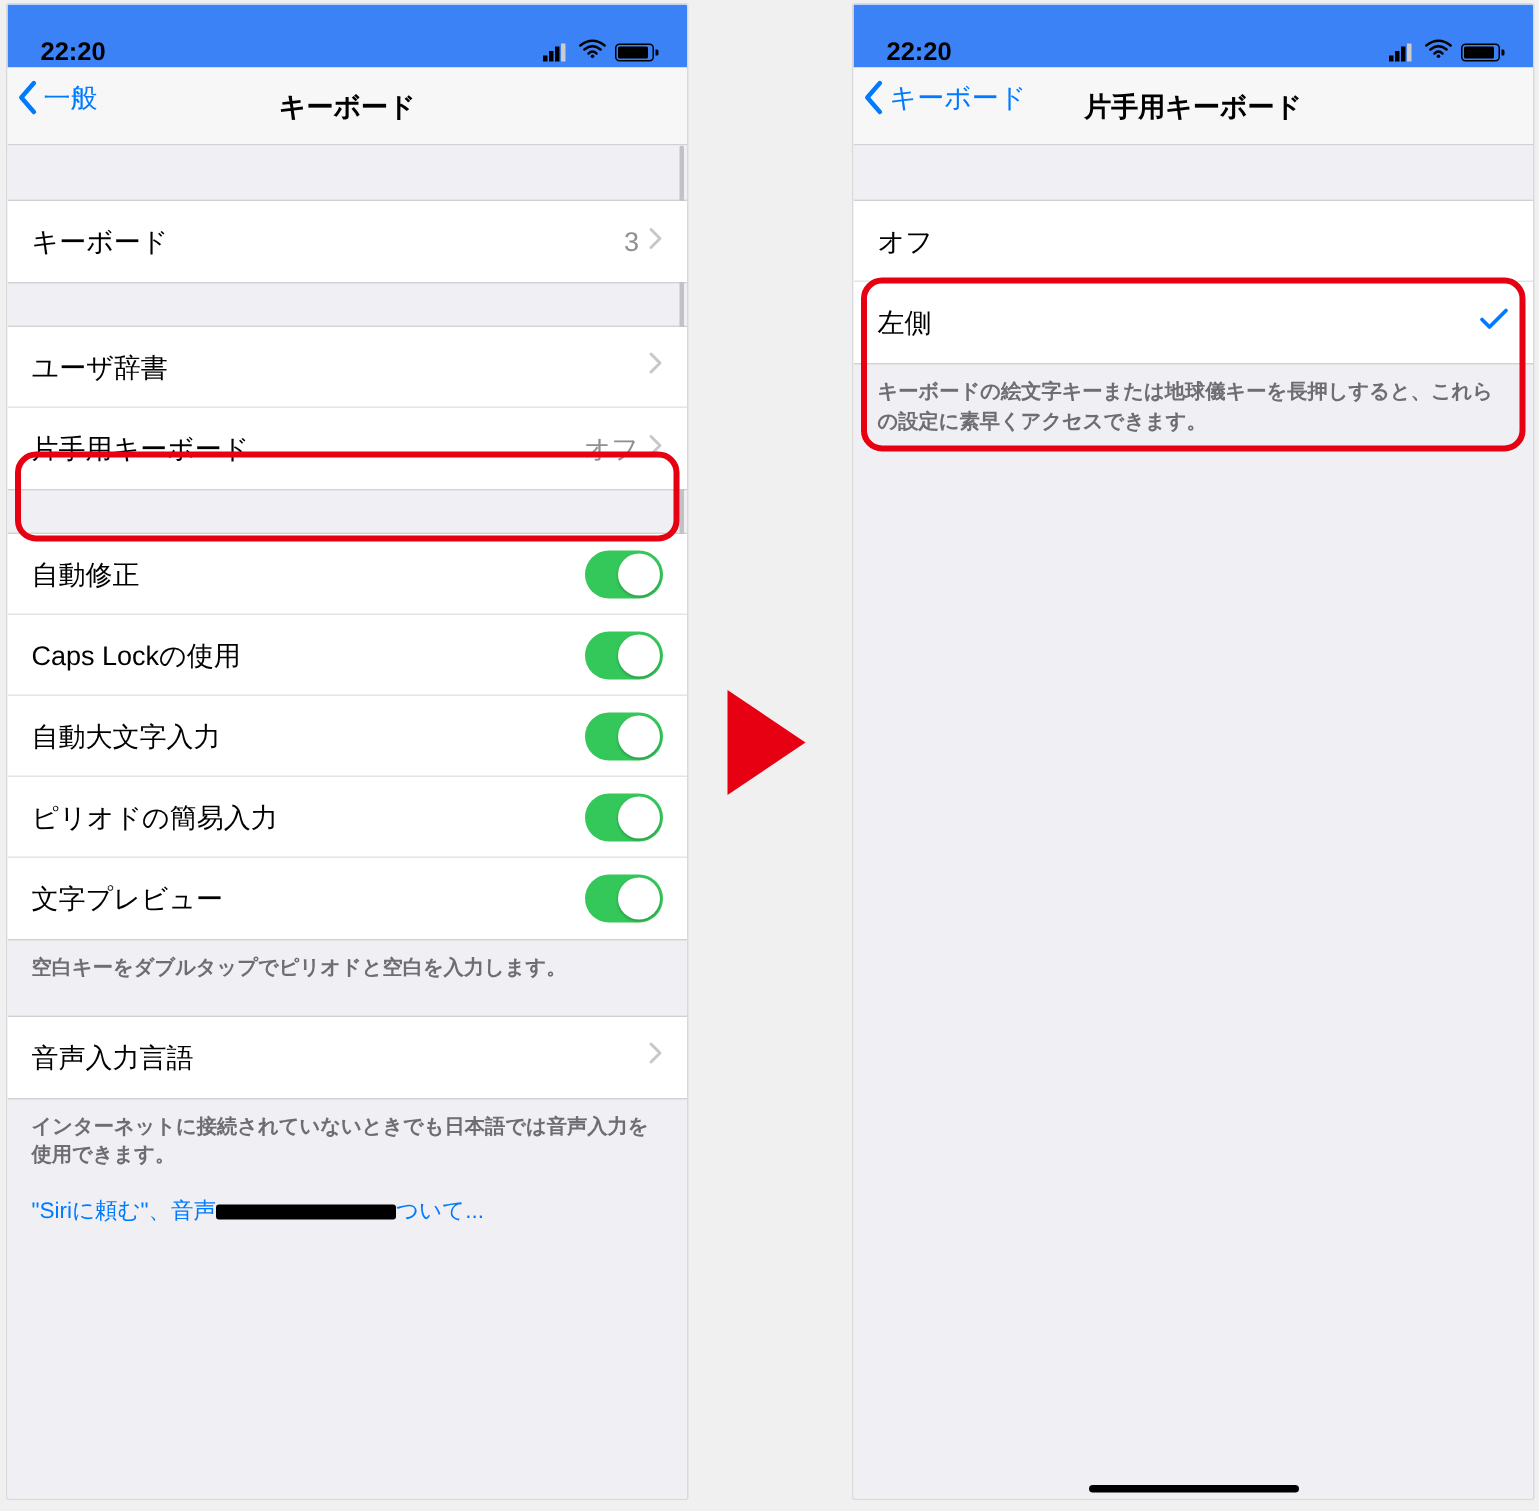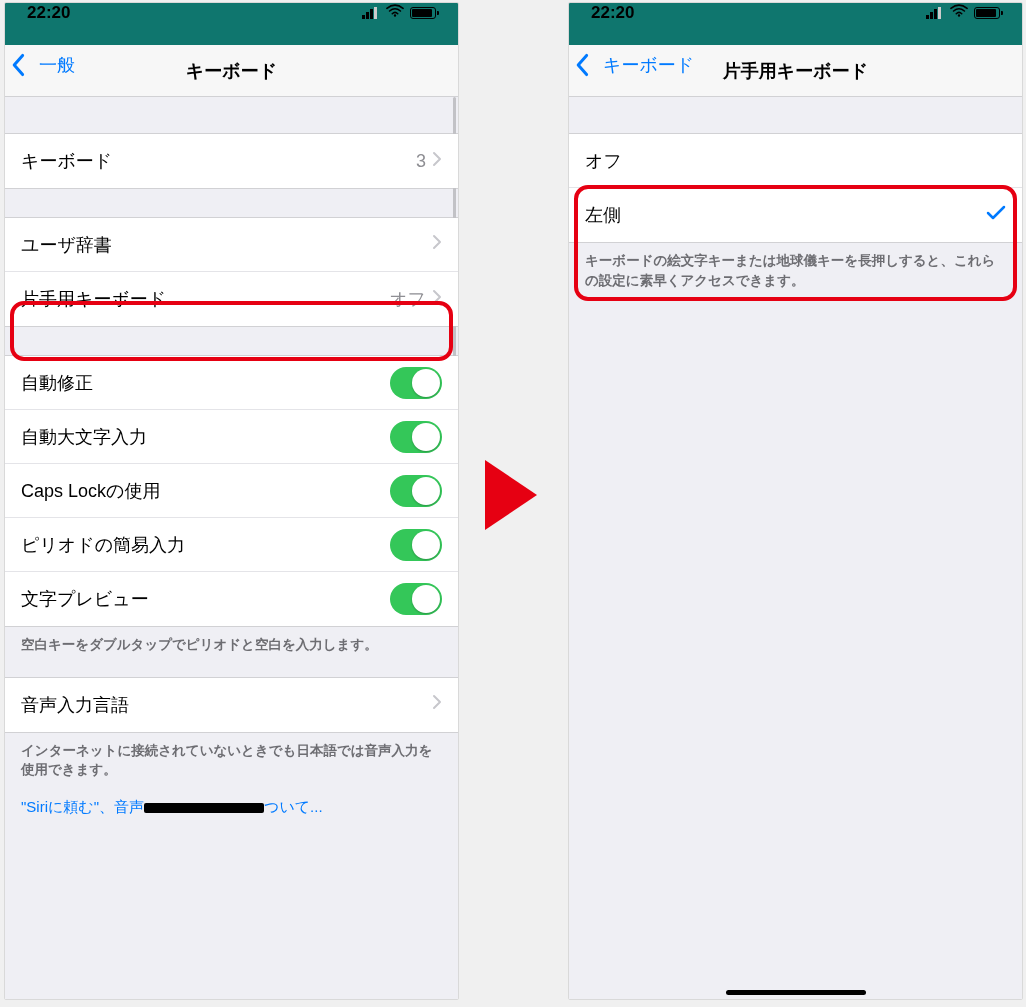--- a/index.html
+++ b/index.html
@@ -20,26 +20,26 @@
     border-radius: 2px;
     overflow: hidden;
   }
   .phone.left  { left: 4px;  top: 2px; }
   .phone.right { left: 568px; top: 2px; }
 
   
   .statusbar {
     height: 42px;
     display: flex;
-    align-items: flex-start;
+    align-items: flex-end;
     justify-content: space-between;
     padding: 0 22px;
     font-weight: 600;
     font-size: 17px;
-    background: #0f766e;
+    background: #3b82f6;
   }
   .statusbar .icons { display:flex; gap:6px; align-items:center; }
   .sig { width:18px; height:12px; display:flex; align-items:flex-end; gap:1px; }
   .sig span { width:3px; background:#000; display:block; }
   .sig span:nth-child(1){height:4px}
   .sig span:nth-child(2){height:7px}
   .sig span:nth-child(3){height:10px}
   .sig span:nth-child(4){height:12px; background:#ccc}
   .wifi svg { width:18px; height:14px; }
   .batt { width:26px; height:12px; border:1.5px solid #000; border-radius:3px; position:relative; }
@@ -53,21 +53,21 @@
     align-items:center;
     justify-content:center;
     position:relative;
     background:#f7f7f7;
     border-bottom:1px solid #d1d1d4;
   }
   .navbar .back {
     position:absolute; left:6px; top:0; bottom:12px;
     display:flex; align-items:center;
     color:#007aff; font-size:18px;
-    gap:12px;
+    gap:2px;
   }
   .navbar .back svg{ width:16px; height:24px; }
   .navbar .title { font-weight:600; font-size:18px; }
 
   
   .body { background:#efeff4; height: calc(100% - 94px); overflow:hidden; position:relative;}
   .group { background:#fff; border-top:1px solid #d1d1d4; border-bottom:1px solid #d1d1d4; margin-top:28px; }
   .group.first { margin-top:36px; }
   .row {
     display:flex; align-items:center; justify-content:space-between;
@@ -197,27 +197,27 @@
     </div>
 
     <div class="group">
       <div class="row">
         <span class="label">自動修正</span>
         <span class="toggle">
             <span class="knob"></span>
           </span>
       </div>
       <div class="row">
+        <span class="label">Caps Lockの使用</span>
+        <span class="toggle">
+            <span class="knob"></span>
+          </span>
+      </div>
+      <div class="row">
         <span class="label">自動大文字入力</span>
-        <span class="toggle">
-            <span class="knob"></span>
-          </span>
-      </div>
-      <div class="row">
-        <span class="label">Caps Lockの使用</span>
         <span class="toggle">
             <span class="knob"></span>
           </span>
       </div>
       <div class="row">
         <span class="label">ピリオドの簡易入力</span>
         <span class="toggle">
             <span class="knob"></span>
           </span>
       </div>

